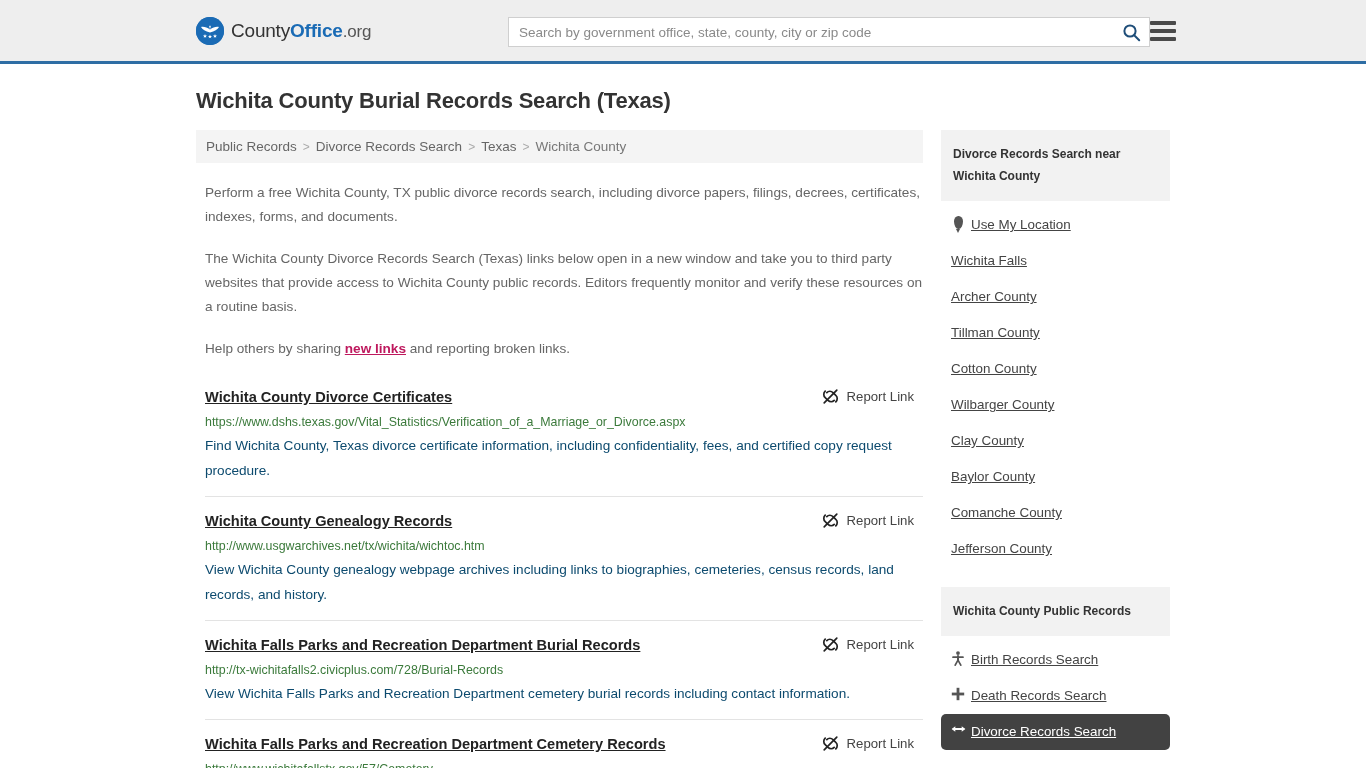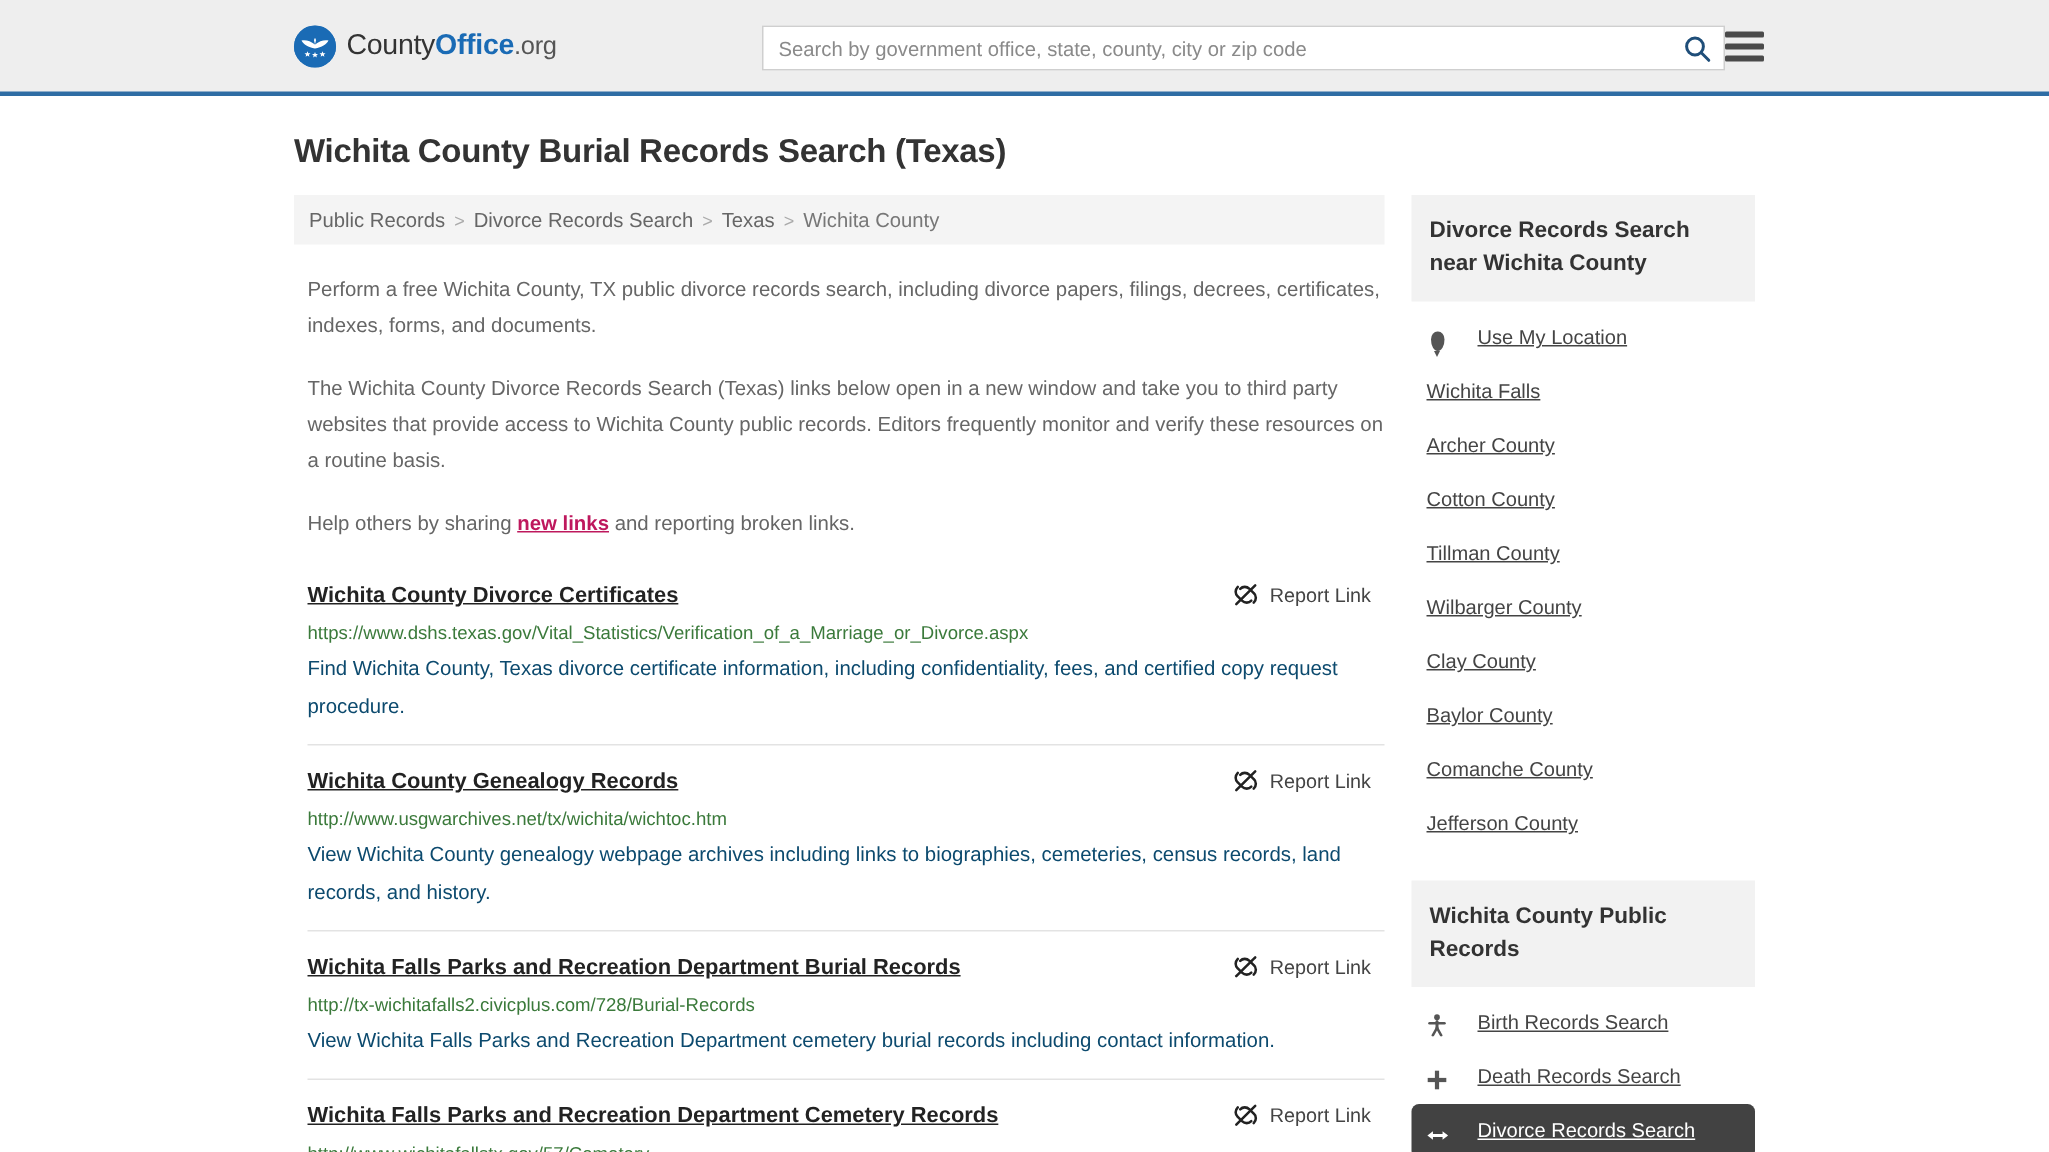--- a/index.html
+++ b/index.html
@@ -194,30 +194,30 @@
     line-height: 25px;
     margin-top: 3px;
     max-width: 700px;
   }
 
   
   .panel { margin-bottom: 20px; }
   .panel-head {
     background: #f2f2f2;
     padding: 13px 12px 14px 12px;
-    font-size: 15px;
+    font-size: 12px;
     font-weight: bold;
     color: #333333;
     line-height: 22px;
   }
   .panel-list { padding: 6px 0 0 0; }
   .panel-row {
     display: flex;
-    align-items: flex-end;
-    gap: 20px;
+    align-items: flex-start;
+    gap: 6px;
     padding: 9px 10px;
     border-radius: 5px;
     cursor: pointer;
   }
   .panel-row .row-label {
     font-size: 13.4px;
     color: #444444;
     text-decoration: underline;
     line-height: 18px;
   }
@@ -397,24 +397,24 @@
               </span>
               <span class="row-label">Use My Location</span>
             </div>
             <div class="panel-row plain">
               <span class="row-label">Wichita Falls</span>
             </div>
             <div class="panel-row plain">
               <span class="row-label">Archer County</span>
             </div>
             <div class="panel-row plain">
+              <span class="row-label">Tillman County</span>
+            </div>
+            <div class="panel-row plain">
               <span class="row-label">Cotton County</span>
-            </div>
-            <div class="panel-row plain">
-              <span class="row-label">Tillman County</span>
             </div>
             <div class="panel-row plain">
               <span class="row-label">Wilbarger County</span>
             </div>
             <div class="panel-row plain">
               <span class="row-label">Clay County</span>
             </div>
             <div class="panel-row plain">
               <span class="row-label">Baylor County</span>
             </div>

